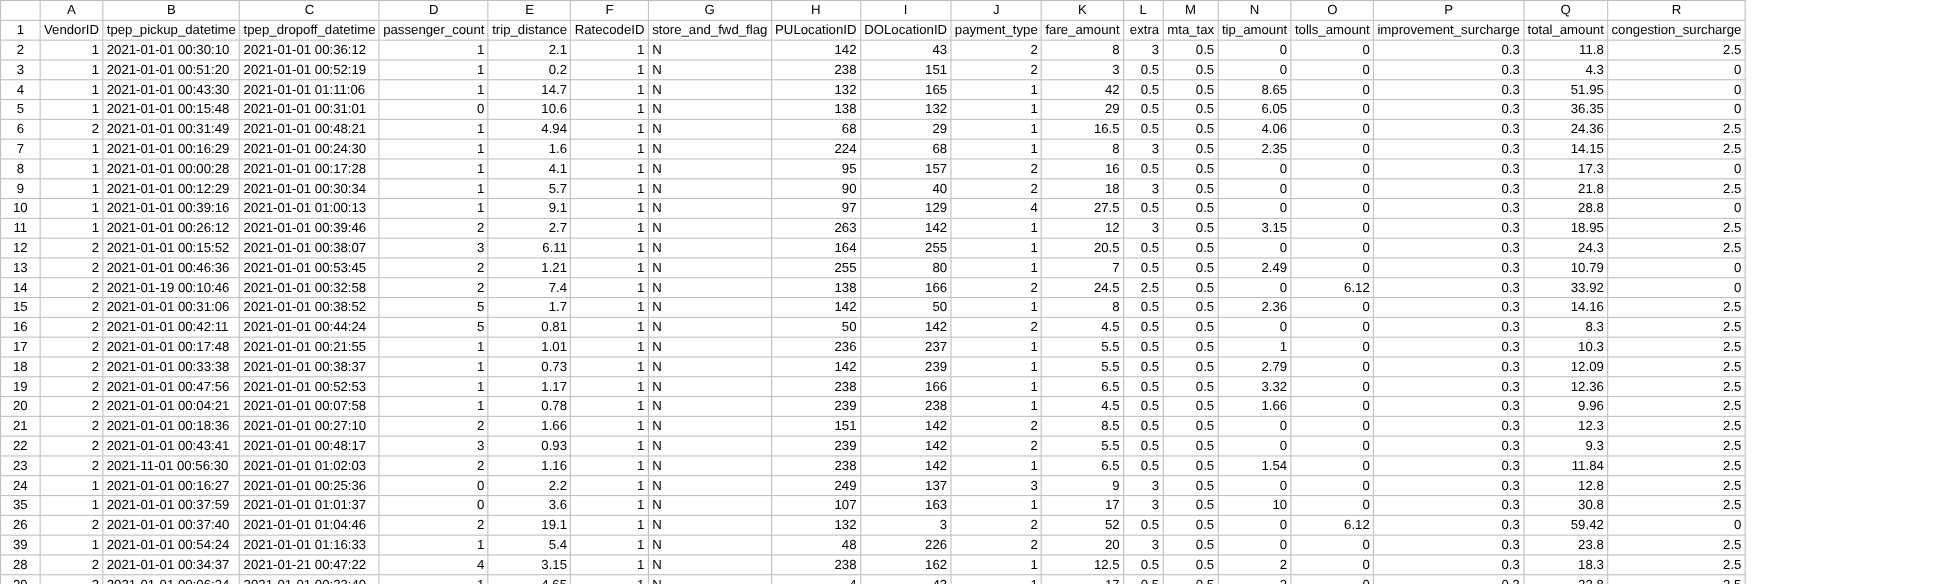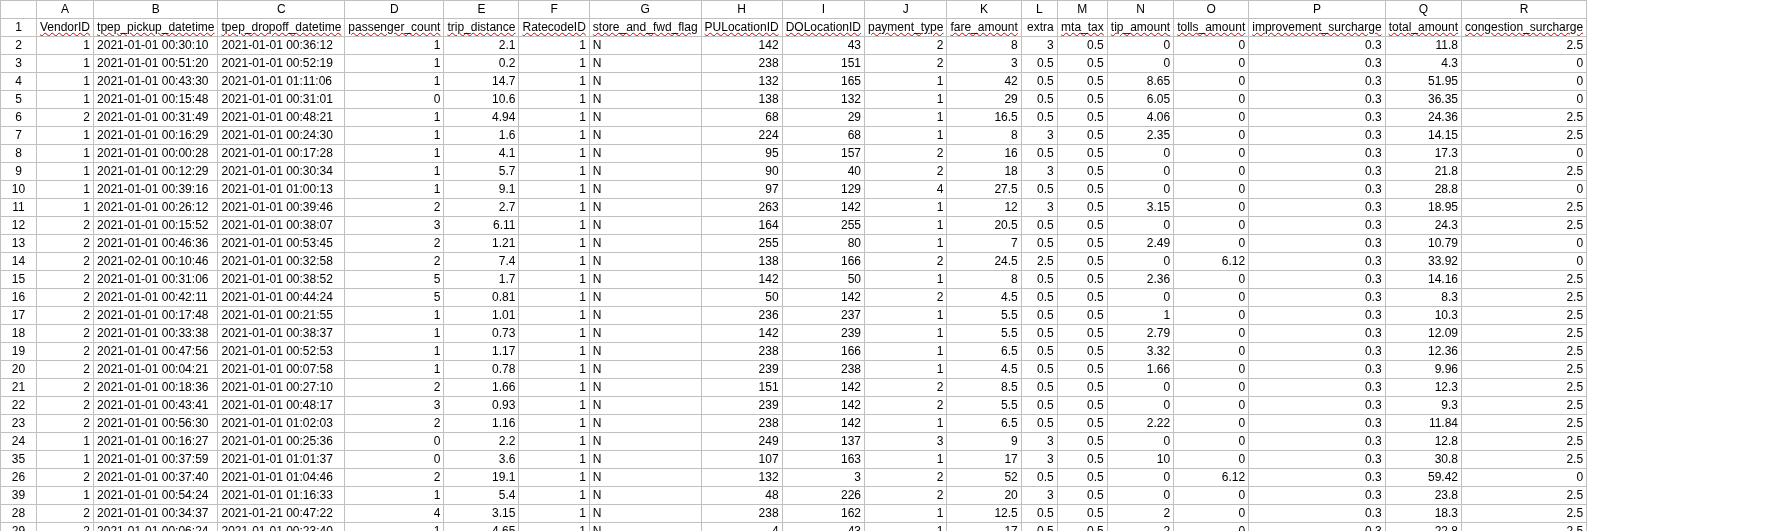--- a/index.html
+++ b/index.html
@@ -3,21 +3,21 @@
 <meta charset="utf-8">
 <style>
   html,body{margin:0;padding:0;background:#fff;font-family:Arial,Helvetica,sans-serif;font-size:12px;color:#000}
   .sheet{border-collapse:collapse;table-layout:fixed}
   .sheet th,.sheet td{border:1px solid #c0c0c0;height:17px;line-height:17px;padding:0 3px;overflow:hidden;white-space:nowrap;box-sizing:border-box;font-weight:normal}
   .sheet thead th{background:#fff;text-align:center;color:#000}
   .rowhdr{background:#fff;text-align:center;width:36px;min-width:36px}
   .txt{text-align:left}
   .num{text-align:right}
   .corner{background:#fff;width:36px}
-  .spell{text-decoration:underline;text-decoration-style:wavy;text-decoration-color:#d40000;text-decoration-thickness:1px}
+  .spell{text-decoration-style:wavy;text-decoration-color:#d40000;text-decoration-thickness:1px}
 </style>
 </head>
 <body>
 
 <table class="sheet">
   <colgroup id="cg">
       <col style="width: 36px;">
       <col style="width: 46px;">
       <col style="width: 120px;">
       <col style="width: 120px;">
@@ -330,21 +330,21 @@
         <td class="num">0.5</td>
         <td class="num">2.49</td>
         <td class="num">0</td>
         <td class="num">0.3</td>
         <td class="num">10.79</td>
         <td class="num">0</td>
       </tr>
       <tr>
         <th class="rowhdr">14</th>
         <td class="num">2</td>
-        <td class="txt">2021-02-01 00:10:46</td>
+        <td class="txt">2021-01-19 00:10:46</td>
         <td class="txt">2021-01-01 00:32:58</td>
         <td class="num">2</td>
         <td class="num">7.4</td>
         <td class="num">1</td>
         <td class="txt">N</td>
         <td class="num">138</td>
         <td class="num">166</td>
         <td class="num">2</td>
         <td class="num">24.5</td>
         <td class="num">2.5</td>
@@ -519,33 +519,33 @@
         <td class="num">0.5</td>
         <td class="num">0</td>
         <td class="num">0</td>
         <td class="num">0.3</td>
         <td class="num">9.3</td>
         <td class="num">2.5</td>
       </tr>
       <tr>
         <th class="rowhdr">23</th>
         <td class="num">2</td>
-        <td class="txt">2021-01-01 00:56:30</td>
+        <td class="txt">2021-11-01 00:56:30</td>
         <td class="txt">2021-01-01 01:02:03</td>
         <td class="num">2</td>
         <td class="num">1.16</td>
         <td class="num">1</td>
         <td class="txt">N</td>
         <td class="num">238</td>
         <td class="num">142</td>
         <td class="num">1</td>
         <td class="num">6.5</td>
         <td class="num">0.5</td>
         <td class="num">0.5</td>
-        <td class="num">2.22</td>
+        <td class="num">1.54</td>
         <td class="num">0</td>
         <td class="num">0.3</td>
         <td class="num">11.84</td>
         <td class="num">2.5</td>
       </tr>
       <tr>
         <th class="rowhdr">24</th>
         <td class="num">1</td>
         <td class="txt">2021-01-01 00:16:27</td>
         <td class="txt">2021-01-01 00:25:36</td>

